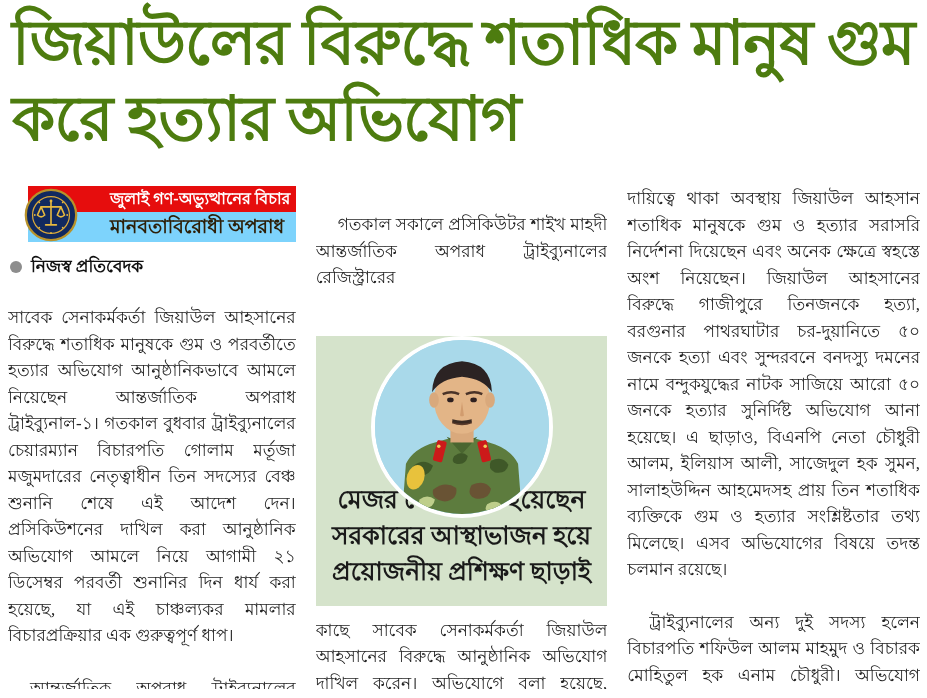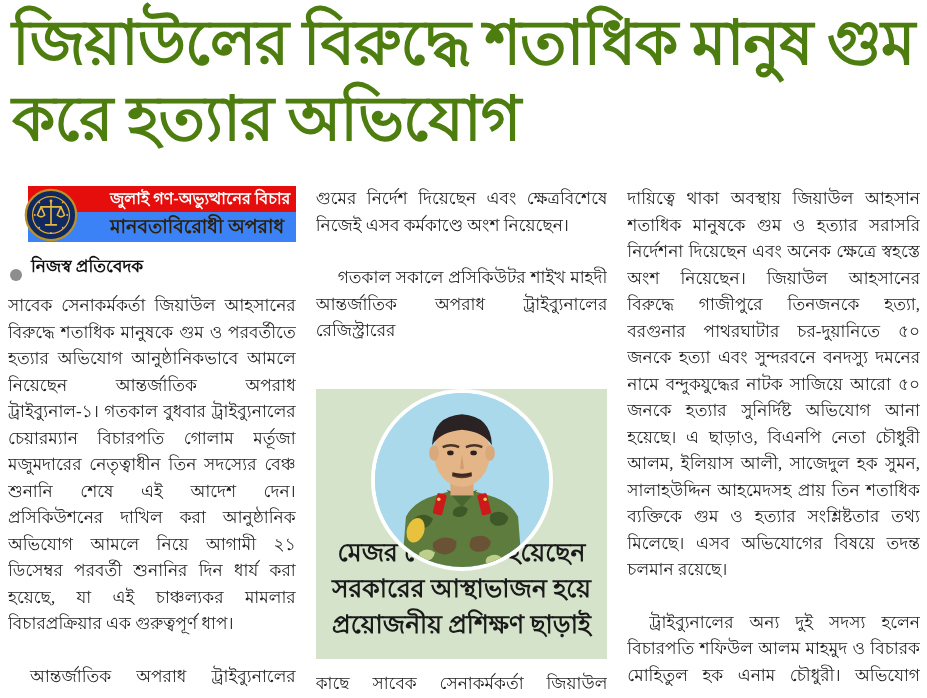--- a/index.html
+++ b/index.html
@@ -29,30 +29,30 @@
   p.indent { text-indent:22px;margin-top:26px; }
 
   
   .section-header { position:relative; margin-bottom:9px; height:58px;padding-left:20px; }
   .band-top {
     background:#e60d0d; color:#ffffff; font-weight:bold;
     font-size:16px; line-height:26px; height:26px;
     padding-left:82px; white-space:nowrap; overflow:hidden;
   }
   .band-bottom {
-    background:#3b82f6; color:#2d1f08; font-weight:bold;
+    background:#7dd3fc; color:#2d1f08; font-weight:bold;
     font-size:19px; line-height:30px; height:30px;
     padding-left:82px; white-space:nowrap; overflow:hidden;
   }
   .seal {
     position:absolute; left:16px; top:2px; width:54px; height:54px; z-index:2;
   }
   .byline {
-    display:flex; align-items:flex-end; gap:9px;
-    font-weight:bold; font-size:17px; margin:2px 0 12px 2px; color:#111;
+    display:flex; align-items:center; gap:9px;
+    font-weight:bold; font-size:17px; margin:2px 0 24px 2px; color:#111;
   }
   .byline-bullet {
     width:12px; height:12px; border-radius:50%; background:#8d8d8d; display:inline-block;
   }
 
   
   .figure { position:relative; margin-top:2px; }
   .photo-circle {
     position:absolute; top:0; left:50%; transform:translateX(-50%);
     width:182px; height:182px; border-radius:50%; overflow:hidden;
@@ -106,21 +106,20 @@
     <div class="byline">
       <span class="byline-bullet"></span>
       <span>নিজস্ব প্রতিবেদক</span>
     </div>
 
     <p class="body-text">সাবেক সেনাকর্মকর্তা জিয়াউল আহসানের বিরুদ্ধে শতাধিক মানুষকে গুম ও পরবর্তীতে হত্যার অভিযোগ আনুষ্ঠানিকভাবে আমলে নিয়েছেন আন্তর্জাতিক অপরাধ ট্রাইব্যুনাল-১। গতকাল বুধবার ট্রাইব্যুনালের চেয়ারম্যান বিচারপতি গোলাম মর্তূজা মজুমদারের নেতৃত্বাধীন তিন সদস্যের বেঞ্চ শুনানি শেষে এই আদেশ দেন। প্রসিকিউশনের দাখিল করা আনুষ্ঠানিক অভিযোগ আমলে নিয়ে আগামী ২১ ডিসেম্বর পরবর্তী শুনানির দিন ধার্য করা হয়েছে, যা এই চাঞ্চল্যকর মামলার বিচারপ্রক্রিয়ার এক গুরুত্বপূর্ণ ধাপ।</p>
     <p class="body-text indent">আন্তর্জাতিক অপরাধ ট্রাইব্যুনালের প্রসিকিউশন সাবেক এই উচ্চপদস্থ সেনাকর্মকর্তার বিরুদ্ধে শত শত মানুষের জীবন কেড়ে নেয়া এবং গুম করার মতো মানবতাবিরোধী অপরাধের অভিযোগ এনেছে। অভিযোগপত্রে বলা হয়েছে, জিয়াউল আহসান তার ক্ষমতার অপব্যবহার করে আইনবহির্ভূতভাবে অসংখ্য মানুষকে হত্যা ও</p>
   </div>
 
   <div class="col col2">
-    <p class="body-text">গুমের নির্দেশ দিয়েছেন এবং ক্ষেত্রবিশেষে নিজেই এসব কর্মকাণ্ডে অংশ নিয়েছেন।</p>
     <p class="body-text indent">গতকাল সকালে প্রসিকিউটর শাইখ মাহদী আন্তর্জাতিক অপরাধ ট্রাইব্যুনালের রেজিস্ট্রারের</p>
 
     <div class="figure">
       <span class="photo-circle">
         <svg viewBox="0 0 180 180">
           <rect x="0" y="0" width="180" height="180" fill="#a9d9ea"></rect>
 
           <path d="M28 180 L32 128 Q40 112 62 106 L90 98 L118 106 Q140 112 148 128 L152 180 Z" fill="#5d7c3e"></path>
           <g opacity="0.9">
             <path d="M40 130 q10 -8 20 0 q-4 12 -16 10 q-8 -4 -4 -10" fill="#3c5526"></path>

